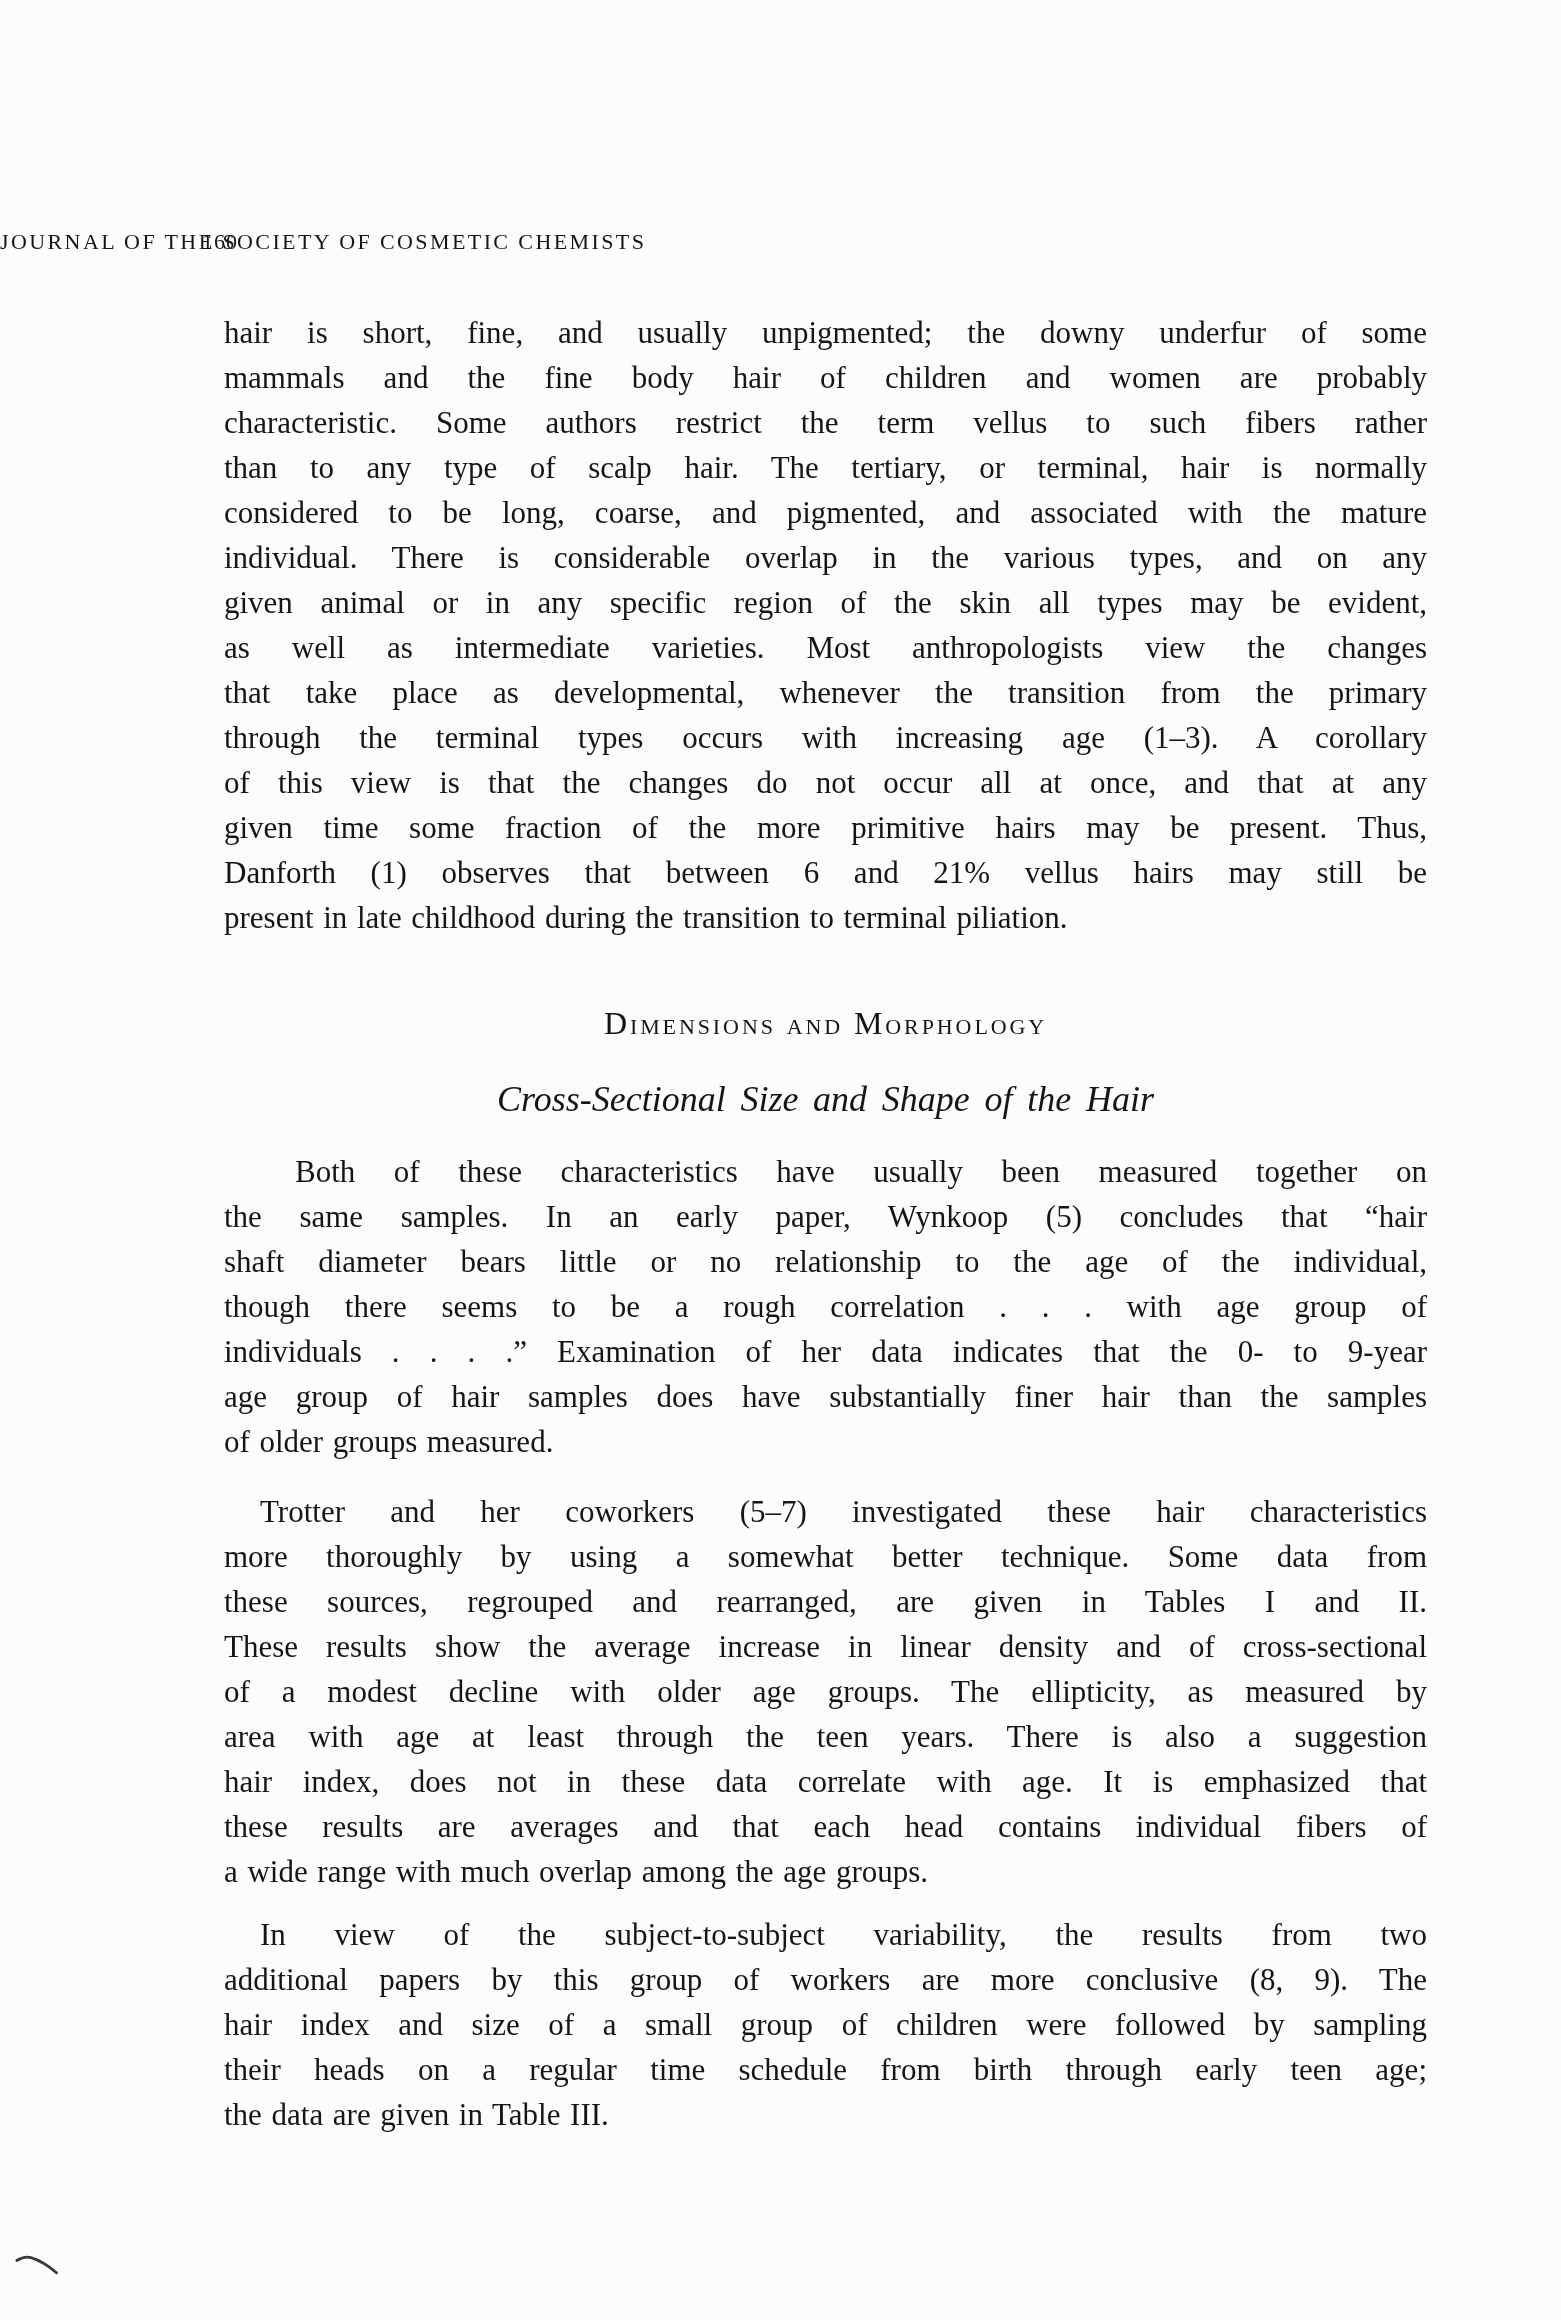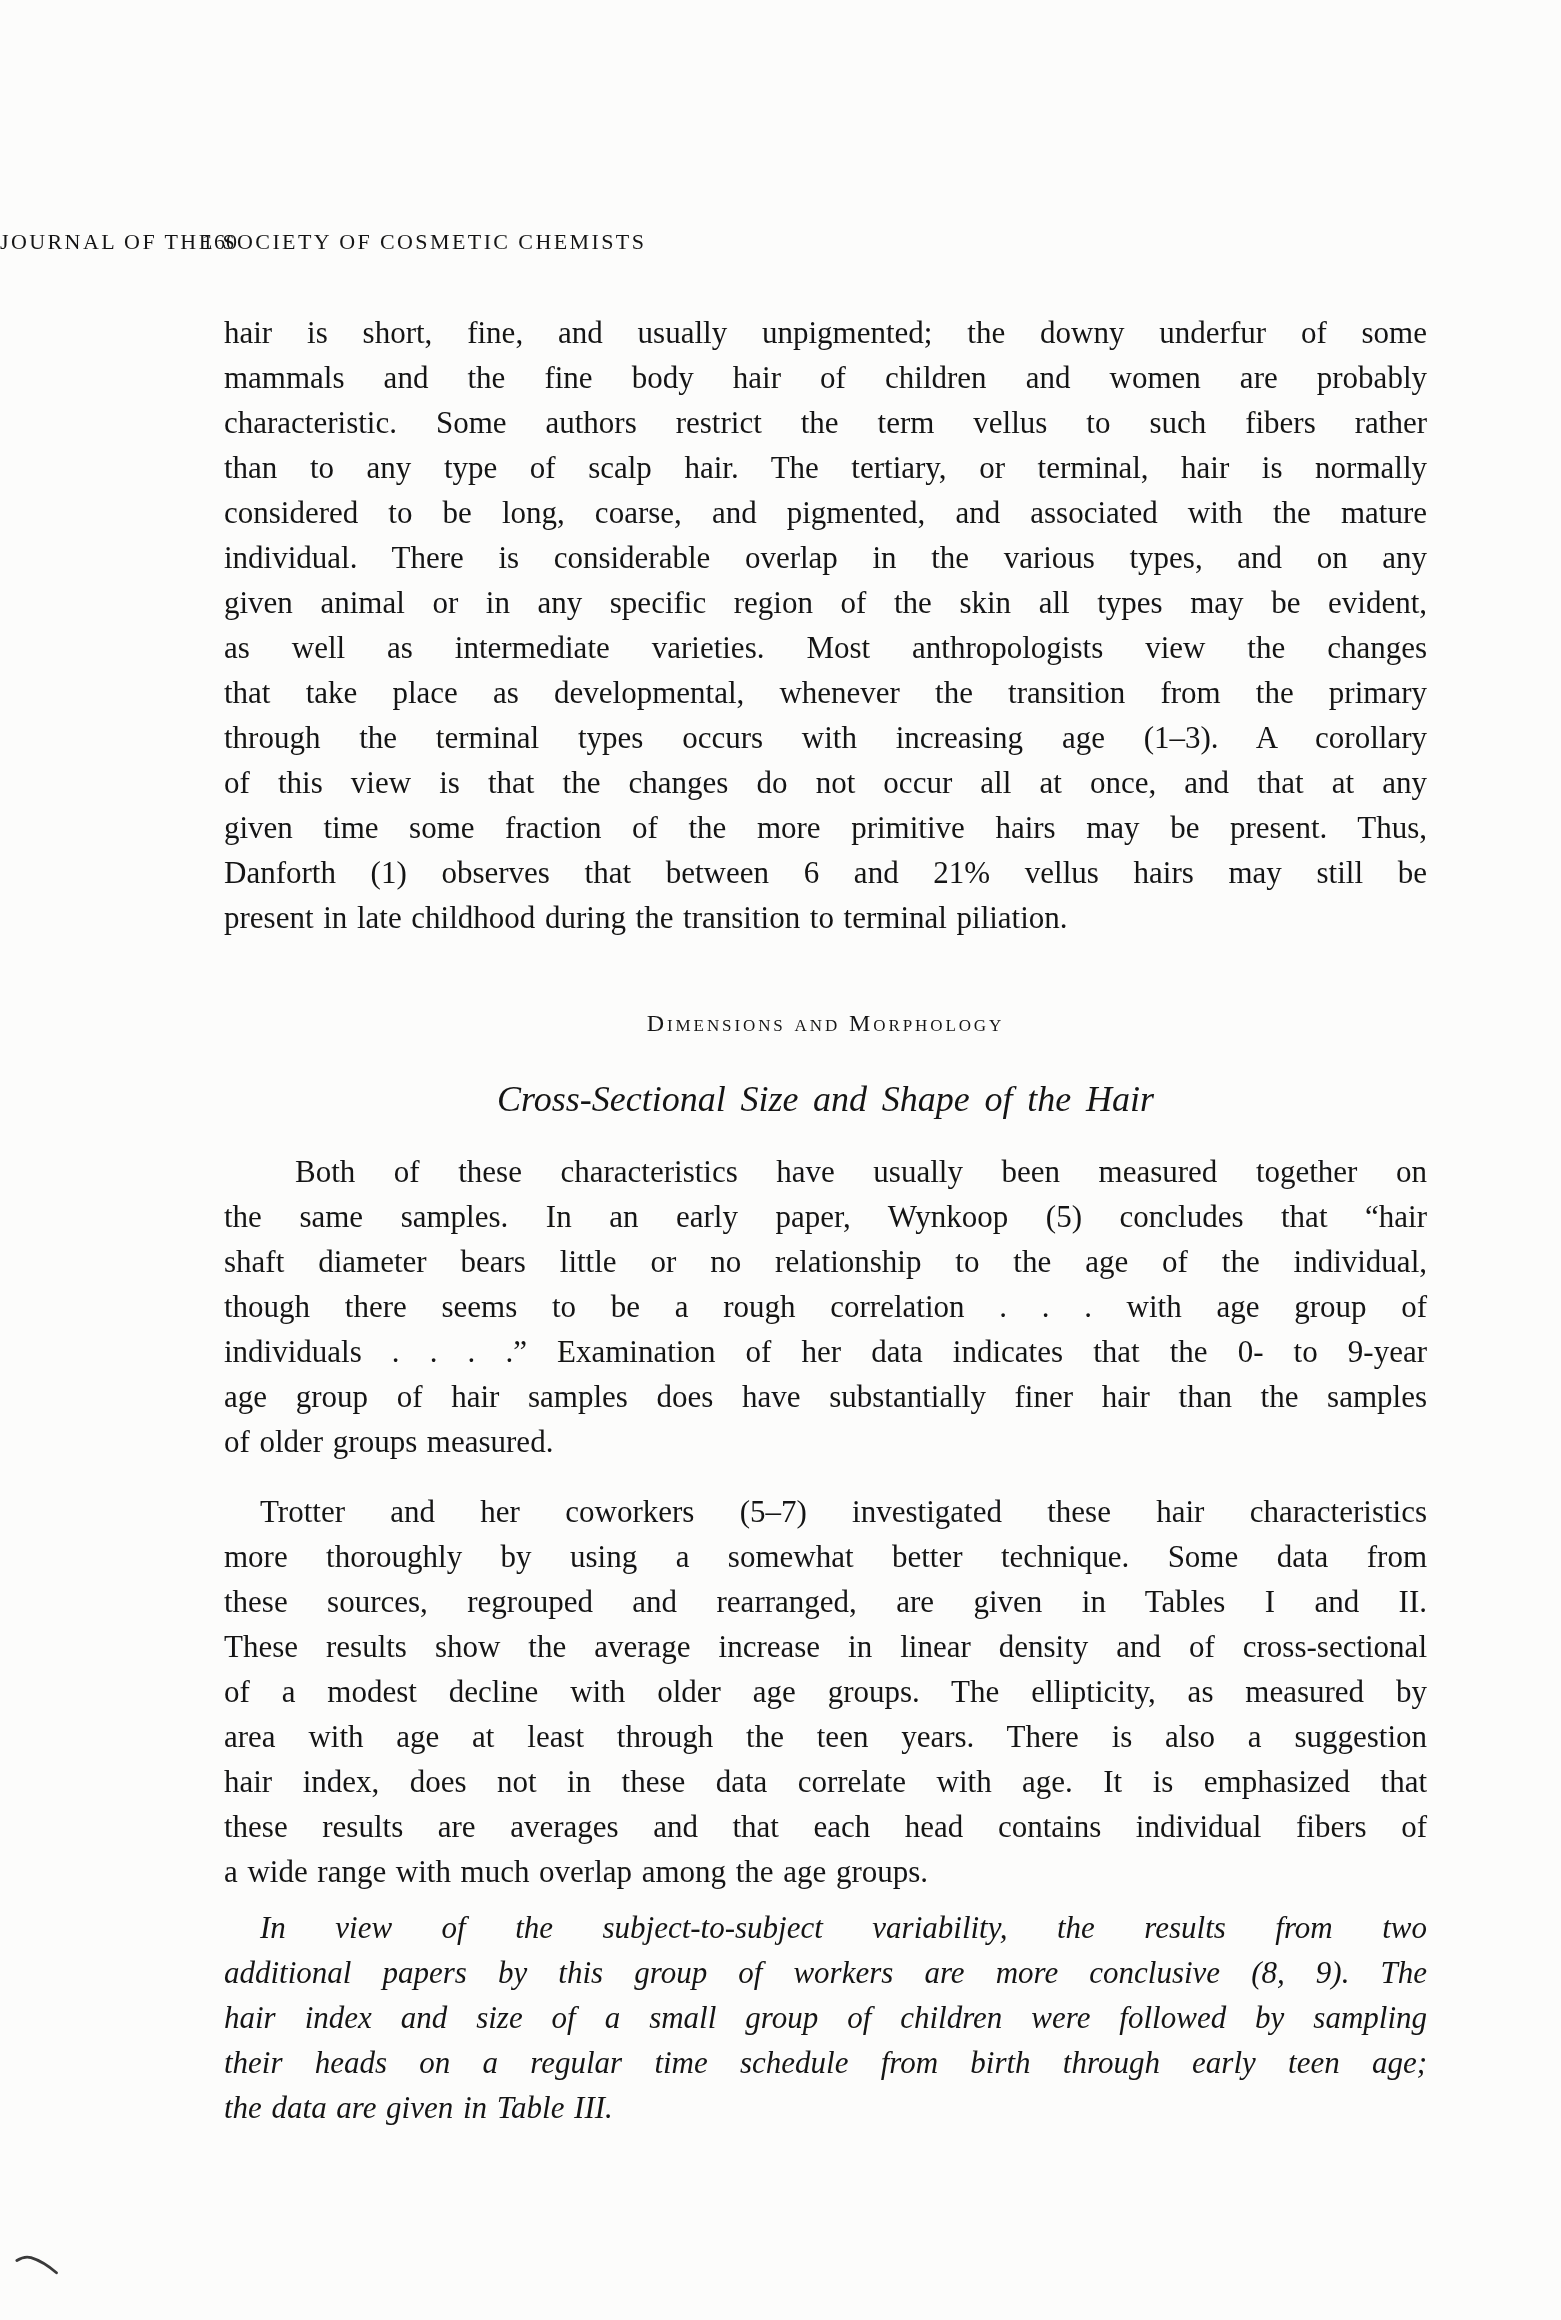--- a/index.html
+++ b/index.html
@@ -44,39 +44,39 @@
     text-align-last: justify;
     word-spacing: 1.9px;
     height: 45px;
     overflow: visible;
   }
   .line.last { text-align-last: left; }
   .indent .line.first { text-indent: 36px; }
   .indent-deep .line.first { text-indent: 71px; }
   .sec-head {
     margin: 61px 0 0 0;
-    font-size: 24px;
+    font-size: 32px;
     font-weight: normal;
     font-variant: small-caps;
     letter-spacing: 2.9px;
     text-align: center;
     line-height: 45px;
   }
   .sub-head {
     margin: 31px 0 0 0;
     font-size: 36px;
     font-weight: normal;
     font-style: italic;
     text-align: center;
     line-height: 45px;
     word-spacing: 5.7px;
   }
   .para-2 { margin-top: 27px; }
   .para-3 { margin-top: 25px; }
-  .para-4 { margin-top: 11px; font-style: italic; }
+  .para-4 { margin-top: 18px; }
   .pen-mark {
     position: absolute;
     left: 15px; top: 2250px;
   }
 </style>
 </head>
 <body>
 
 <div class="page">
 

